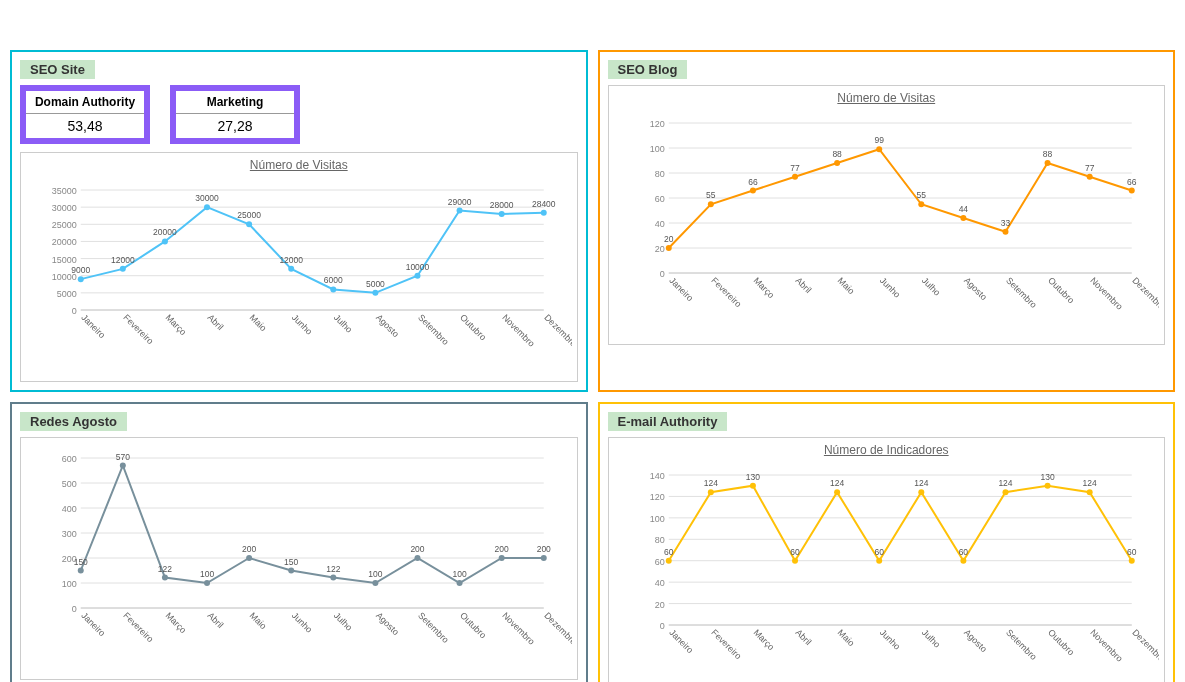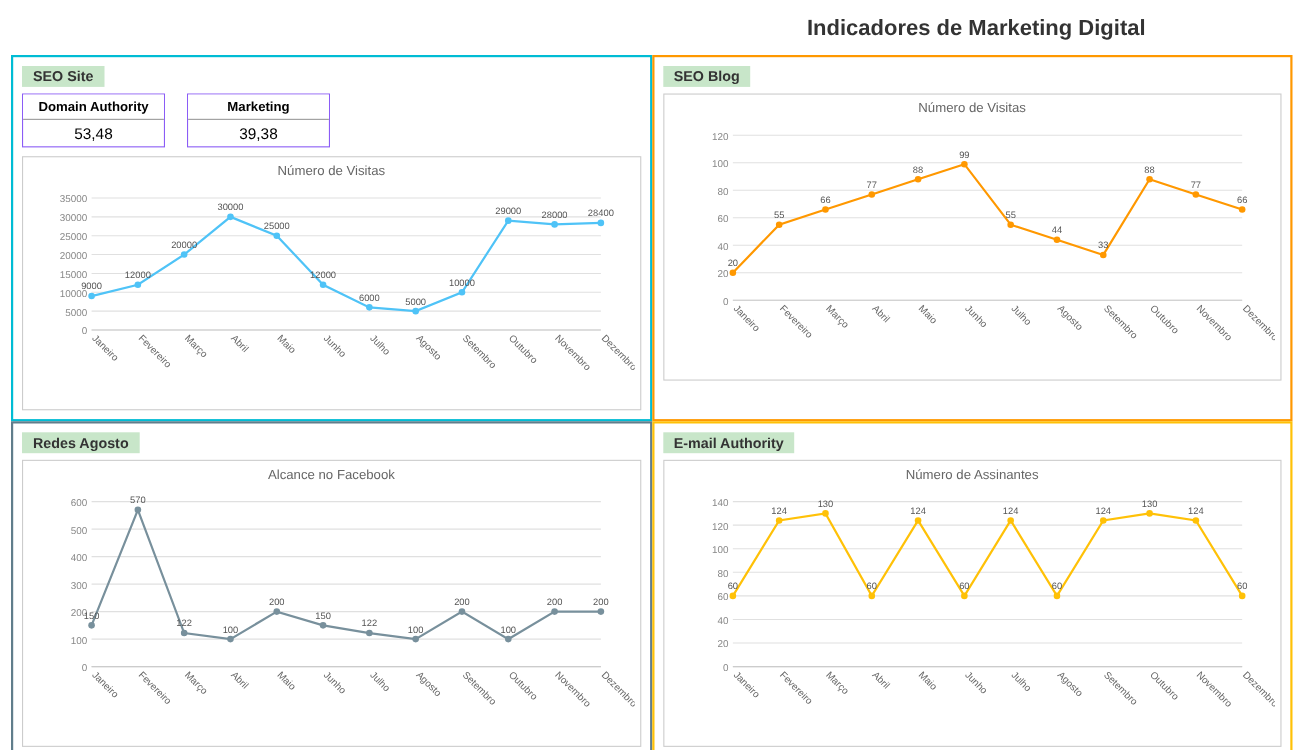--- a/index.html
+++ b/index.html
@@ -30,21 +30,21 @@
       margin-bottom: 6px;
       color: #333;
     }
 
     .metrics-row {
       display: flex;
       gap: 20px;
       margin-bottom: 8px;
     }
     .metric-box {
-      border: 1px solid #8b5cf6;
+      border: 6px solid #8b5cf6;
       text-align: center;
       min-width: 130px;
     }
     .metric-label {
       font-weight: bold;
       font-size: 12px;
       padding: 4px 8px;
       border-bottom: 1px solid #999;
       background: #fff;
     }
@@ -56,45 +56,43 @@
     .chart-container {
       border: 1px solid #ccc;
       padding: 5px 5px 2px 5px;
       background: #fff;
     }
     .chart-title {
       text-align: center;
       font-size: 12px;
       color: #666;
       margin-bottom: 3px;
+      text-decoration: underline;
     }
 
     svg text { font-family: Arial, sans-serif; }
   </style>
 </head>
 <body>
 
 <div style="position:relative; width:1165px; height:660px;">
 
-  <div style="position:absolute; top:5px; left:590px; right:0; text-align:center;">
-    <span style="font-size:20px; font-weight:bold; color:#333;">Indicadores de Marketing Digital</span>
-  </div>
-
-  <div style="position:absolute; top:40px; left:0; right:0; bottom:0; display:grid; grid-template-columns:1fr 1fr; grid-template-rows:1fr 1fr; height:610px;">
+
+  <div style="position:absolute; top:40px; left:0; right:0; bottom:0; display:grid; grid-template-columns:1fr 1fr; grid-template-rows:1fr 1fr; gap:10px; height:610px;">
 
     <div class="panel panel-seo-site">
       <div class="panel-label">SEO Site</div>
       <div class="metrics-row">
         <div class="metric-box">
           <div class="metric-label">Domain Authority</div>
           <div class="metric-value">53,48</div>
         </div>
         <div class="metric-box">
           <div class="metric-label">Marketing</div>
-          <div class="metric-value">39,38</div>
+          <div class="metric-value">27,28</div>
         </div>
       </div>
       <div class="chart-container">
         <div class="chart-title">Número de Visitas</div>
         <svg id="chart-seo-site" width="100%" height="200" viewBox="0 0 520 200">
             <line x1="42" y1="135" x2="505" y2="135" stroke="#e0e0e0" stroke-width="1"></line>
             <text x="38" y="139" text-anchor="end" font-size="9" fill="#888">0</text>
             <line x1="42" y1="117.85714285714286" x2="505" y2="117.85714285714286" stroke="#e0e0e0" stroke-width="1"></line>
             <text x="38" y="121.85714285714286" text-anchor="end" font-size="9" fill="#888">5000</text>
             <line x1="42" y1="100.71428571428572" x2="505" y2="100.71428571428572" stroke="#e0e0e0" stroke-width="1"></line>
@@ -208,21 +206,20 @@
             <text transform="translate(420.81818181818187,173) rotate(45)" text-anchor="start" font-size="9" fill="#666">Outubro</text>
             <text transform="translate(462.9090909090909,173) rotate(45)" text-anchor="start" font-size="9" fill="#666">Novembro</text>
             <text transform="translate(505,173) rotate(45)" text-anchor="start" font-size="9" fill="#666">Dezembro</text>
           </svg>
       </div>
     </div>
 
     <div class="panel panel-redes">
       <div class="panel-label">Redes Agosto</div>
       <div class="chart-container">
-        <div class="chart-title">Alcance no Facebook</div>
         <svg id="chart-redes" width="100%" height="230" viewBox="0 0 520 230">
             <line x1="42" y1="165" x2="505" y2="165" stroke="#e0e0e0" stroke-width="1"></line>
             <text x="38" y="169" text-anchor="end" font-size="9" fill="#888">0</text>
             <line x1="42" y1="140" x2="505" y2="140" stroke="#e0e0e0" stroke-width="1"></line>
             <text x="38" y="144" text-anchor="end" font-size="9" fill="#888">100</text>
             <line x1="42" y1="115" x2="505" y2="115" stroke="#e0e0e0" stroke-width="1"></line>
             <text x="38" y="119" text-anchor="end" font-size="9" fill="#888">200</text>
             <line x1="42" y1="90" x2="505" y2="90" stroke="#e0e0e0" stroke-width="1"></line>
             <text x="38" y="94" text-anchor="end" font-size="9" fill="#888">300</text>
             <line x1="42" y1="65" x2="505" y2="65" stroke="#e0e0e0" stroke-width="1"></line>
@@ -269,21 +266,21 @@
             <text transform="translate(420.81818181818187,173) rotate(45)" text-anchor="start" font-size="9" fill="#666">Outubro</text>
             <text transform="translate(462.9090909090909,173) rotate(45)" text-anchor="start" font-size="9" fill="#666">Novembro</text>
             <text transform="translate(505,173) rotate(45)" text-anchor="start" font-size="9" fill="#666">Dezembro</text>
           </svg>
       </div>
     </div>
 
     <div class="panel panel-email">
       <div class="panel-label">E-mail Authority</div>
       <div class="chart-container">
-        <div class="chart-title">Número de Assinantes</div>
+        <div class="chart-title">Número de Indicadores</div>
         <svg id="chart-email" width="100%" height="230" viewBox="0 0 520 230">
             <line x1="42" y1="165" x2="505" y2="165" stroke="#e0e0e0" stroke-width="1"></line>
             <text x="38" y="169" text-anchor="end" font-size="9" fill="#888">0</text>
             <line x1="42" y1="143.57142857142858" x2="505" y2="143.57142857142858" stroke="#e0e0e0" stroke-width="1"></line>
             <text x="38" y="147.57142857142858" text-anchor="end" font-size="9" fill="#888">20</text>
             <line x1="42" y1="122.14285714285714" x2="505" y2="122.14285714285714" stroke="#e0e0e0" stroke-width="1"></line>
             <text x="38" y="126.14285714285714" text-anchor="end" font-size="9" fill="#888">40</text>
             <line x1="42" y1="100.71428571428572" x2="505" y2="100.71428571428572" stroke="#e0e0e0" stroke-width="1"></line>
             <text x="38" y="104.71428571428572" text-anchor="end" font-size="9" fill="#888">60</text>
             <line x1="42" y1="79.28571428571429" x2="505" y2="79.28571428571429" stroke="#e0e0e0" stroke-width="1"></line>

